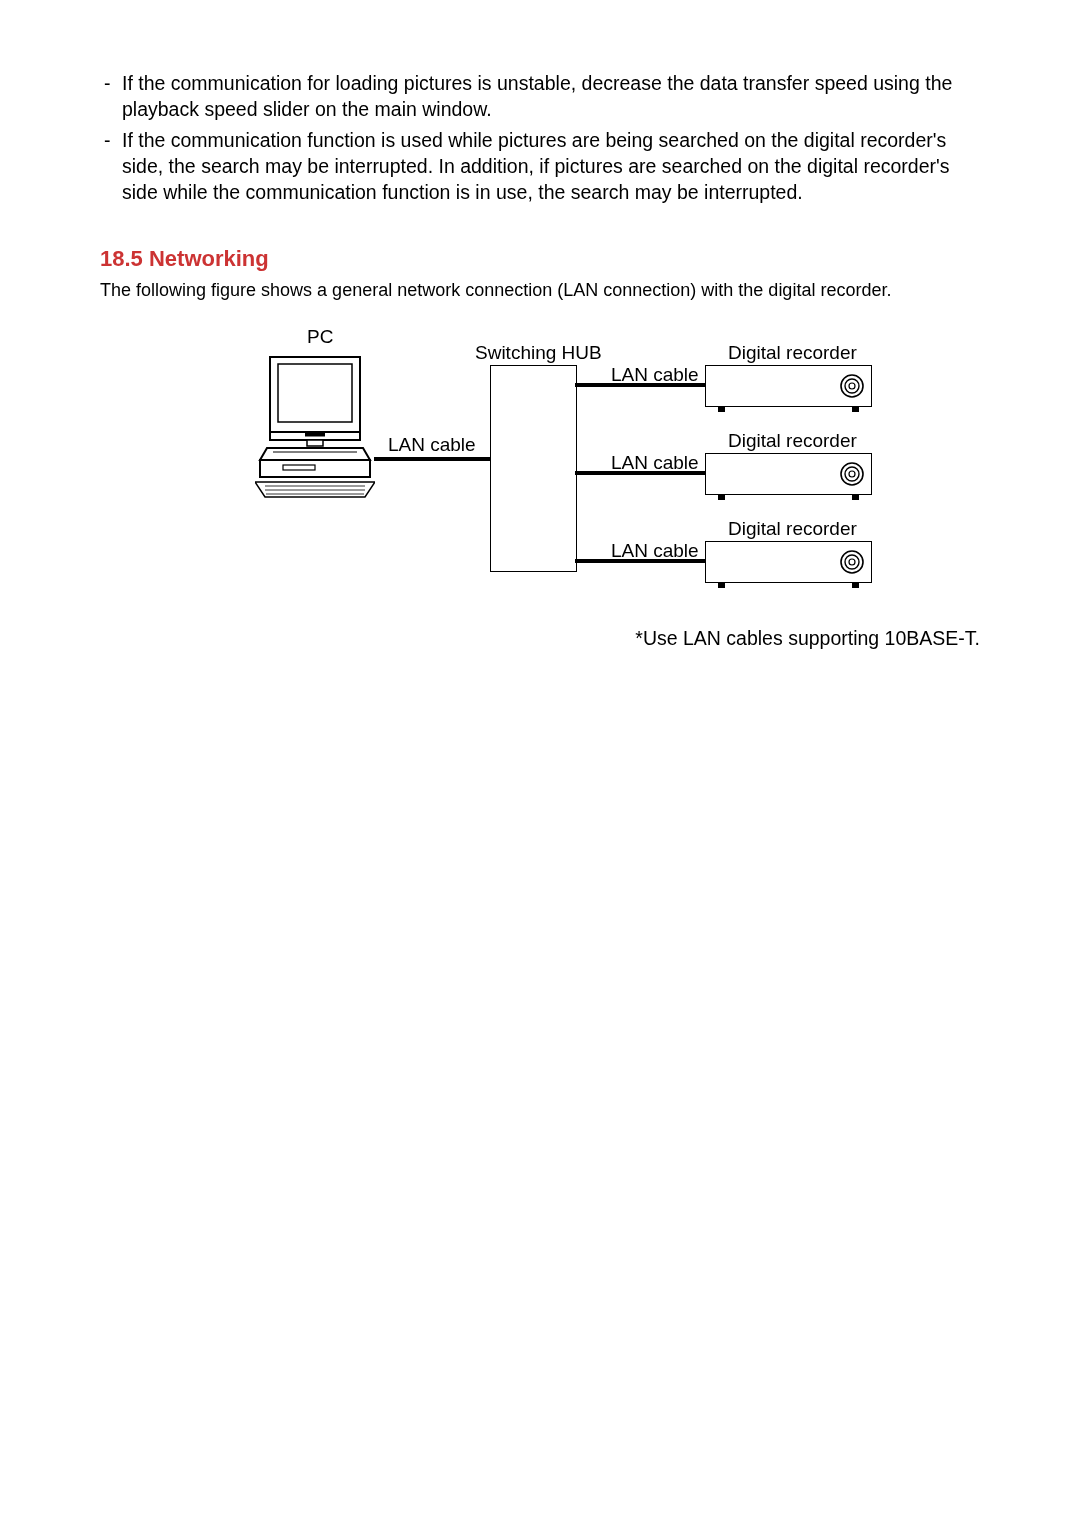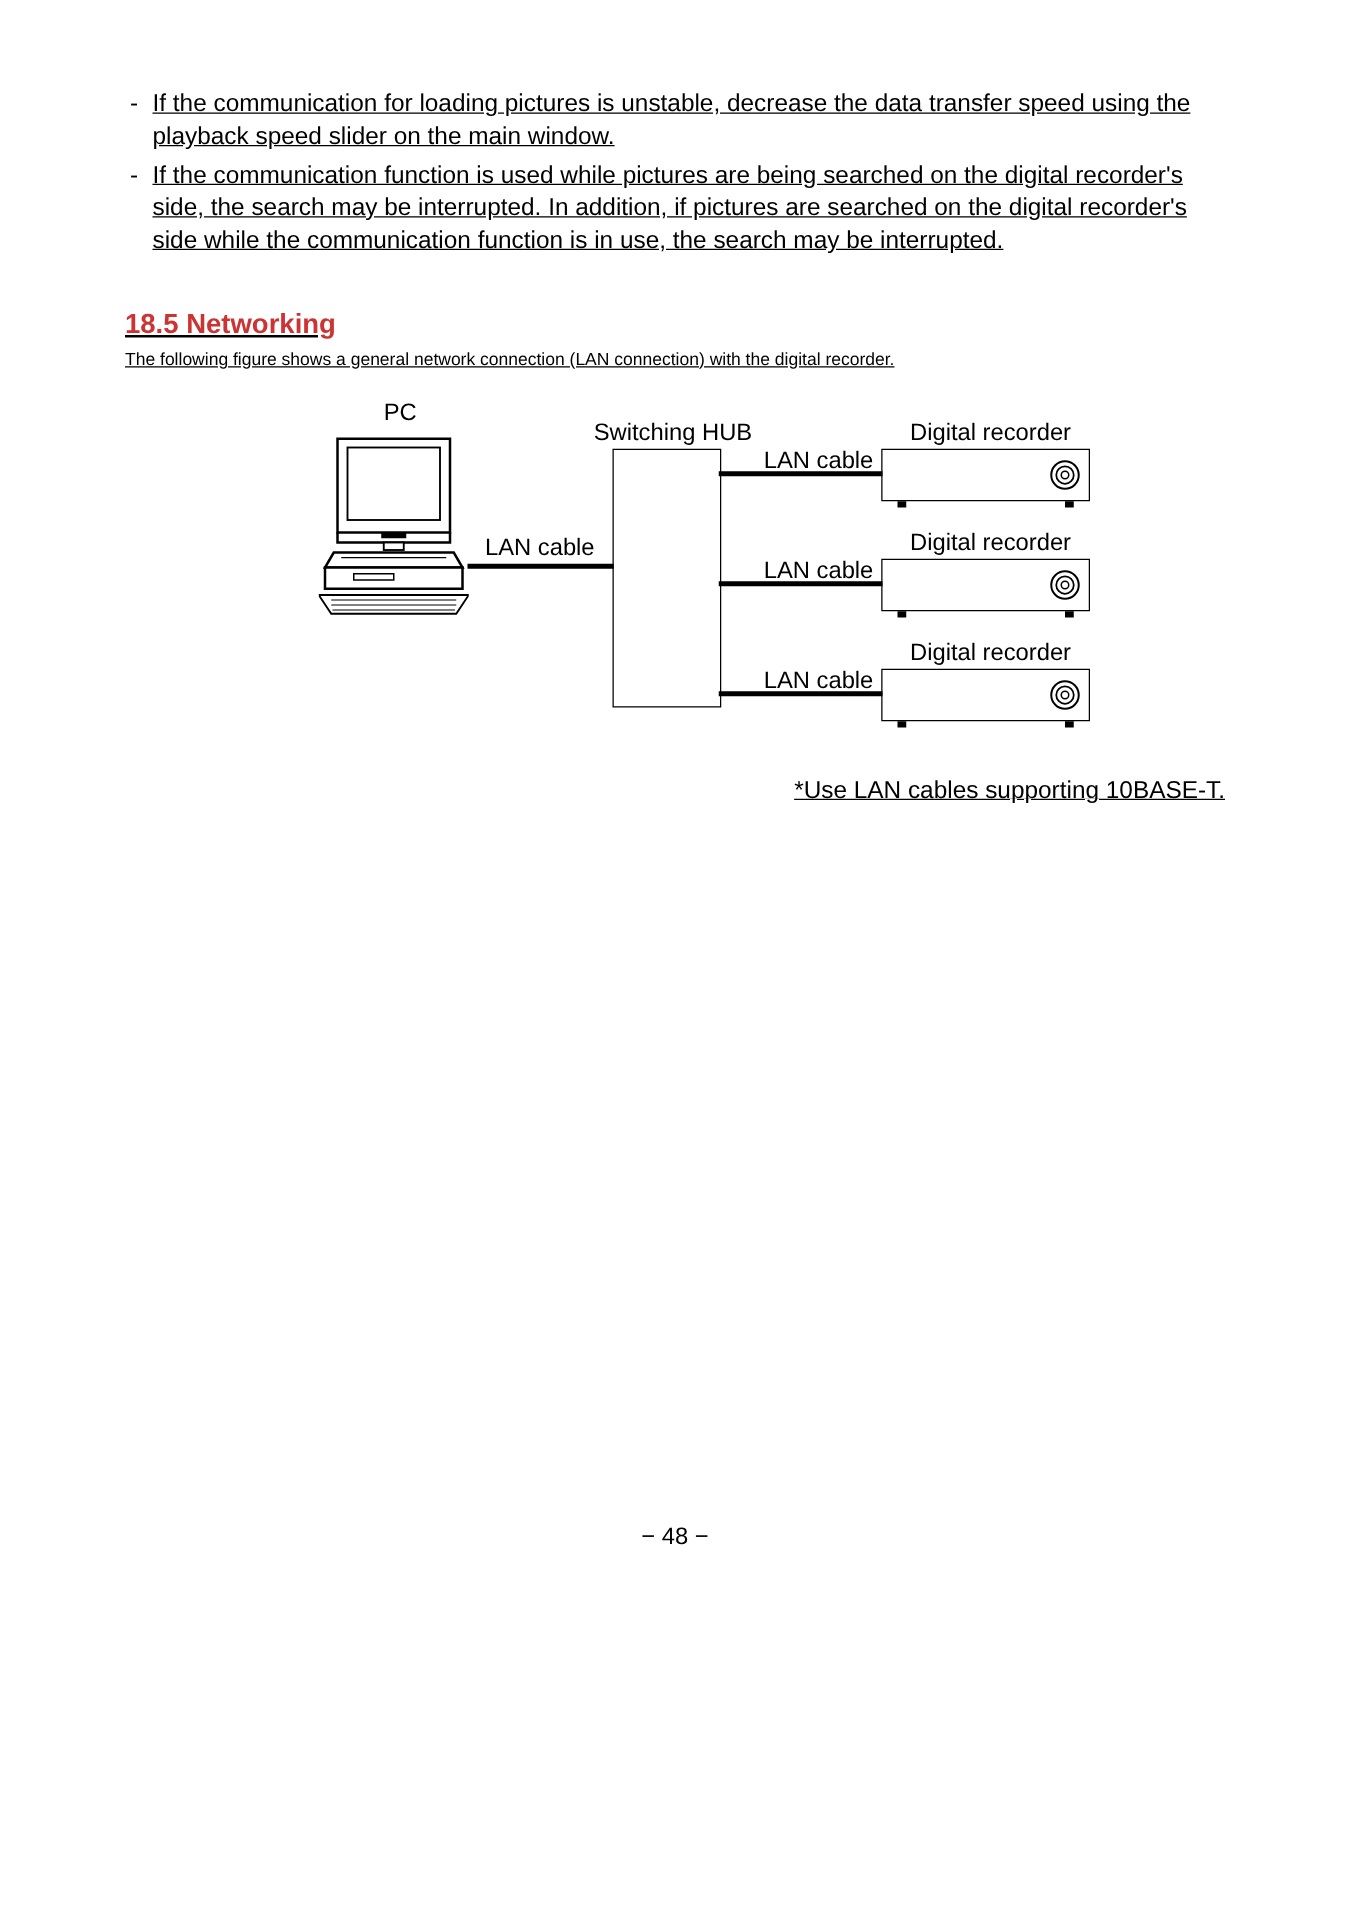--- a/index.html
+++ b/index.html
@@ -8,21 +8,20 @@
     background: #ffffff;
     font-family: Arial, Helvetica, sans-serif;
     color: #000000;
   }
   .page {
     width: 1080px;
     height: 1296px;
     position: relative;
     box-sizing: border-box;
     padding: 70px 100px 60px 100px;
-    text-decoration: underline;
   }
   .bullet-list {
     list-style: none;
     padding: 0;
     margin: 0 0 40px 0;
   }
   .bullet-list li {
     position: relative;
     padding-left: 22px;
     font-size: 19.5px;
@@ -35,21 +34,21 @@
     left: 4px;
     top: 0;
   }
   .section-heading {
     color: #cc3333;
     font-weight: bold;
     font-size: 22px;
     margin: 20px 0 6px 0;
   }
   .section-intro {
-    font-size: 14px;
+    font-size: 18px;
     line-height: 1.35;
     margin: 0 0 25px 0;
   }
   .diagram {
     position: relative;
     width: 680px;
     height: 270px;
     margin-left: 90px;
   }
   .label {
@@ -190,15 +189,14 @@
       <div class="foot" style="left:12px;"></div>
       <div class="foot" style="right:12px;"></div>
     </div>
     <div class="cable" style="left:385px; top:232px; width:131px; height:4px;"></div>
     <div class="label" style="left:421px; top:214px;">LAN cable</div>
 
   </div>
 
   <div class="footnote">*Use LAN cables supporting 10BASE-T.</div>
 
-  <div class="page-number">− 48 −</div>
 
 </div>
 
 </body></html>

